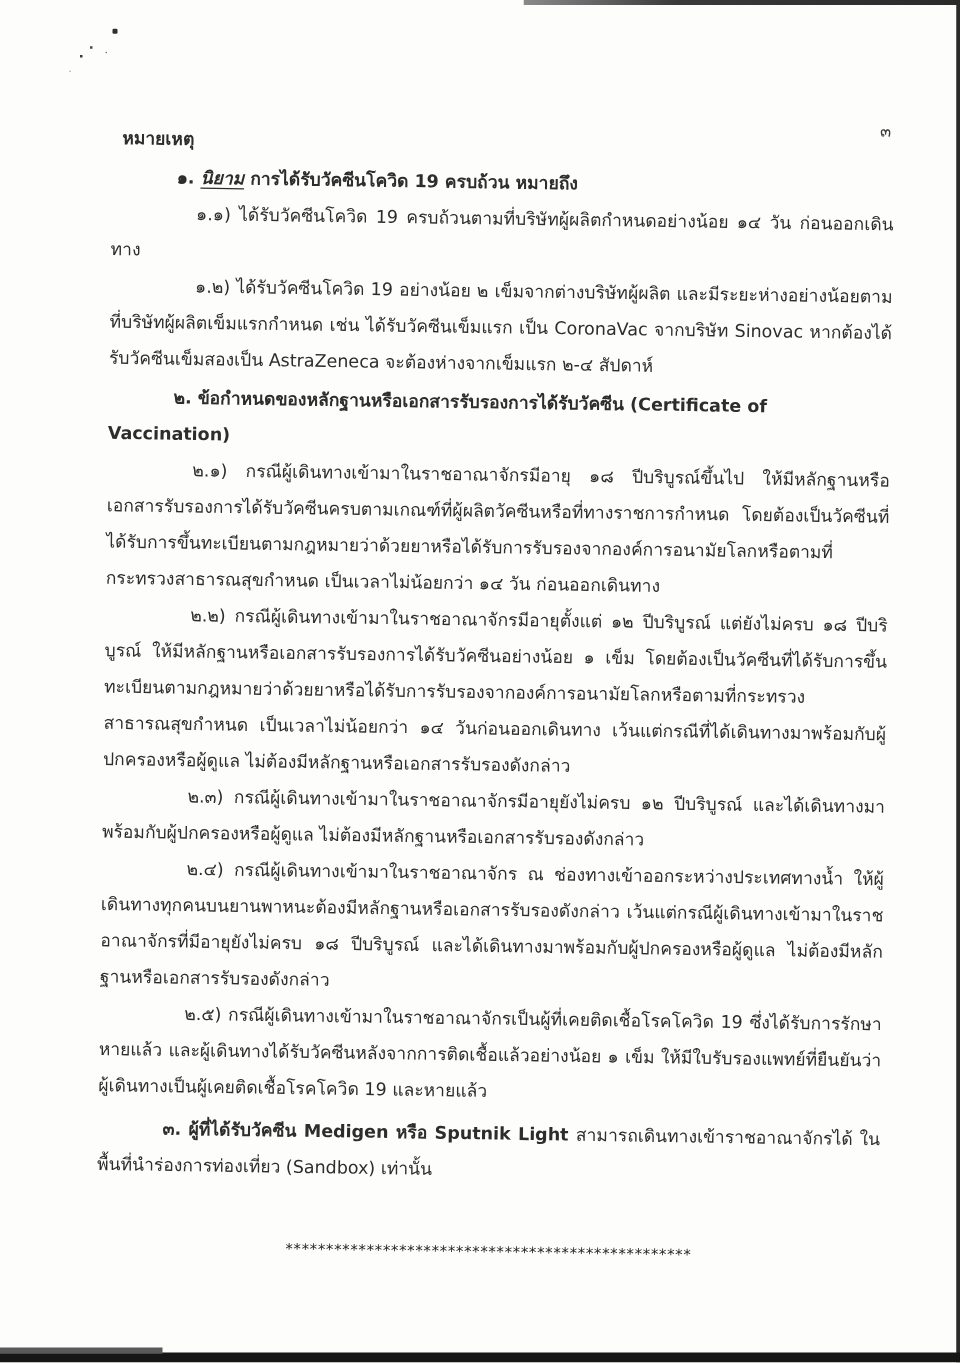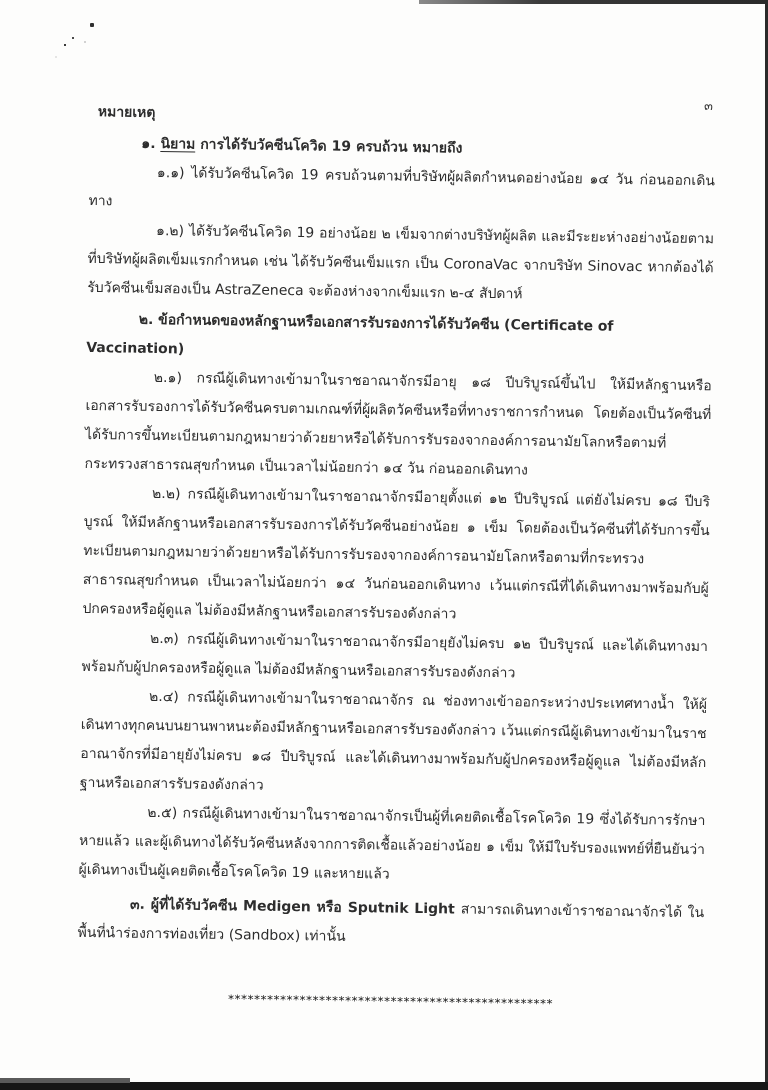--- a/index.html
+++ b/index.html
@@ -64,21 +64,21 @@
     margin: 2px 52px 0 90px;
     text-indent: 52px;
     font-weight: 700;
   }
   .clause {
     margin: 0 52px 0 90px;
     text-indent: 68px;
     text-align: justify;
   }
   .sec3 { margin-top: 5px; text-indent: 52px; }
-  .u { text-decoration: underline; text-underline-offset: 3px; }
+  .u { text-decoration: underline; text-underline-offset: 3px; font-style: italic; }
   .separator {
     margin: 36px 0 0 40px;
     text-align: center;
     font-size: 12px;
     letter-spacing: 0.5px;
     color: #222;
     white-space: nowrap;
   }
 </style>
 </head>

